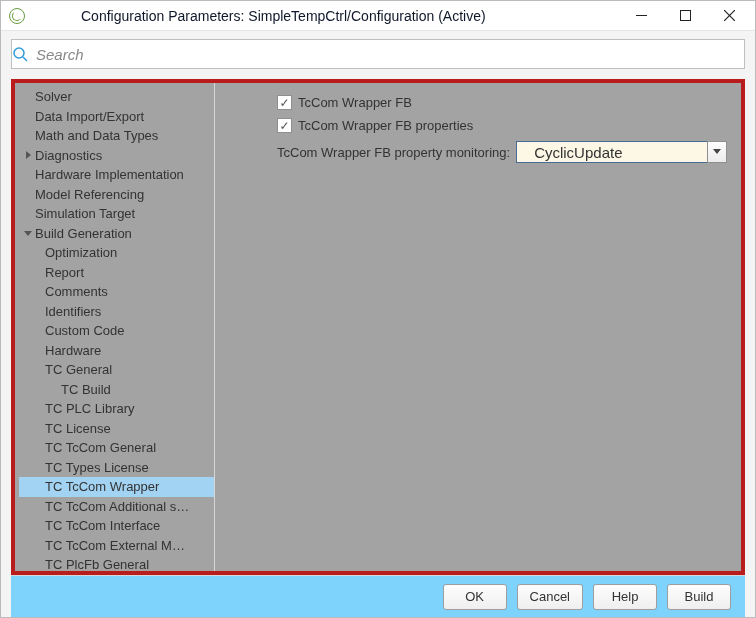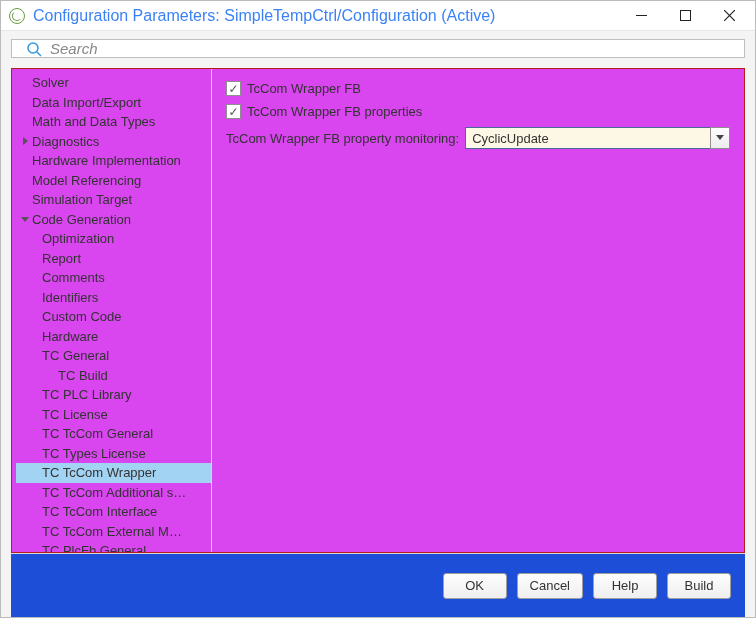--- a/index.html
+++ b/index.html
@@ -36,22 +36,23 @@
     content: "";
     position: absolute;
     inset: 2px;
     border-radius: 50%;
     border: 1.5px solid #6a9b3f;
     border-top-color: transparent;
     border-right-color: transparent;
   }
   .titlebar .title {
     flex: 1;
-    font-size: 16px;
-    color: #3b82f6;
+    font-size: 14px;
+    color: #0f172a;
+    margin-left: 48px;
   }
   .win-controls {
     display: flex;
     align-items: center;
   }
   .win-btn {
     width: 44px; height: 30px;
     display: flex;
     align-items: center;
     justify-content: center;
@@ -63,43 +64,44 @@
     flex: 1;
     display: flex;
     flex-direction: column;
     background: #f4f4f4;
     padding: 8px 10px 0 10px;
     min-height: 0;
   }
   .searchbox {
     background: #fff;
     border: 1px solid #bfbfbf;
-    height: 19px;
-    display: flex;
-    align-items: center;
-    padding: 0 14px;
+    height: 30px;
+    display: flex;
+    align-items: center;
+    padding: 0 0;
     gap: 6px;
   }
   .searchbox input {
     border: none;
     outline: none;
     flex: 1;
     font-size: 15px;
     font-style: italic;
     color: #777;
     background: transparent;
   }
   .searchbox input::placeholder { color: #888; font-style: italic; }
   .main {
     display: flex;
     margin-top: 10px;
     flex: 1;
     min-height: 0;
-    background: #d946ef;
-    border: 1px solid #b91c1c;
+    background: #a3a3a3;
+    border: 4px solid #b91c1c;
+    gap: 48px;
   }
   .tree-pane {
     width: 200px;
     border-right: 1px solid #d7d7d7;
     overflow-y: auto;
     padding: 4px 0 4px 4px;
     scrollbar-width: auto;
   }
   .tree-item {
     font-size: 13px;
@@ -160,45 +162,45 @@
     flex: 1;
     display: flex;
     align-items: stretch;
     height: 22px;
   }
   .combo-input {
     flex: 1;
     border: 1px solid #4a6a9a;
     border-right: none;
     background: #fdf8e5;
-    padding: 0 6px;
-    display: flex;
-    align-items: center;
-    font-size: 13px;
+    padding: 0 17px;
+    display: flex;
+    align-items: center;
+    font-size: 15px;
     color: #333;
   }
   .combo-btn {
     width: 20px;
     border: 1px solid #8f8f8f;
     background: linear-gradient(#fdfdfd, #ececec);
     display: flex;
     align-items: center;
     justify-content: center;
   }
   .combo-btn svg { width: 8px; height: 6px; }
   
   .footer {
-    height: 64px;
+    height: 42px;
     border-top: 1px solid #d7d7d7;
     display: flex;
     align-items: center;
     justify-content: flex-end;
     gap: 10px;
     padding: 0 14px;
-    background: #1d4ed8;
+    background: #7dd3fc;
   }
   .btn {
     min-width: 64px;
     height: 26px;
     border: 1px solid #9e9e9e;
     background: linear-gradient(#fdfdfd, #efefef);
     border-radius: 3px;
     font-size: 13px;
     color: #333;
     display: inline-flex;
@@ -270,21 +272,21 @@
         <div class="tree-item depth0">
           <span style="overflow: hidden; text-overflow: ellipsis;">Model Referencing</span>
         </div>
         <div class="tree-item depth0">
           <span style="overflow: hidden; text-overflow: ellipsis;">Simulation Target</span>
         </div>
         <div class="tree-item depth0 expandable">
           <svg class="tri" viewBox="0 0 10 10">
             <path d="M1 3 L9 3 L5 8 Z" fill="#555"></path>
           </svg>
-          <span style="overflow: hidden; text-overflow: ellipsis;">Code Generation</span>
+          <span style="overflow: hidden; text-overflow: ellipsis;">Build Generation</span>
         </div>
         <div class="tree-item depth1">
           <span style="overflow: hidden; text-overflow: ellipsis;">Optimization</span>
         </div>
         <div class="tree-item depth1">
           <span style="overflow: hidden; text-overflow: ellipsis;">Report</span>
         </div>
         <div class="tree-item depth1">
           <span style="overflow: hidden; text-overflow: ellipsis;">Comments</span>
         </div>

